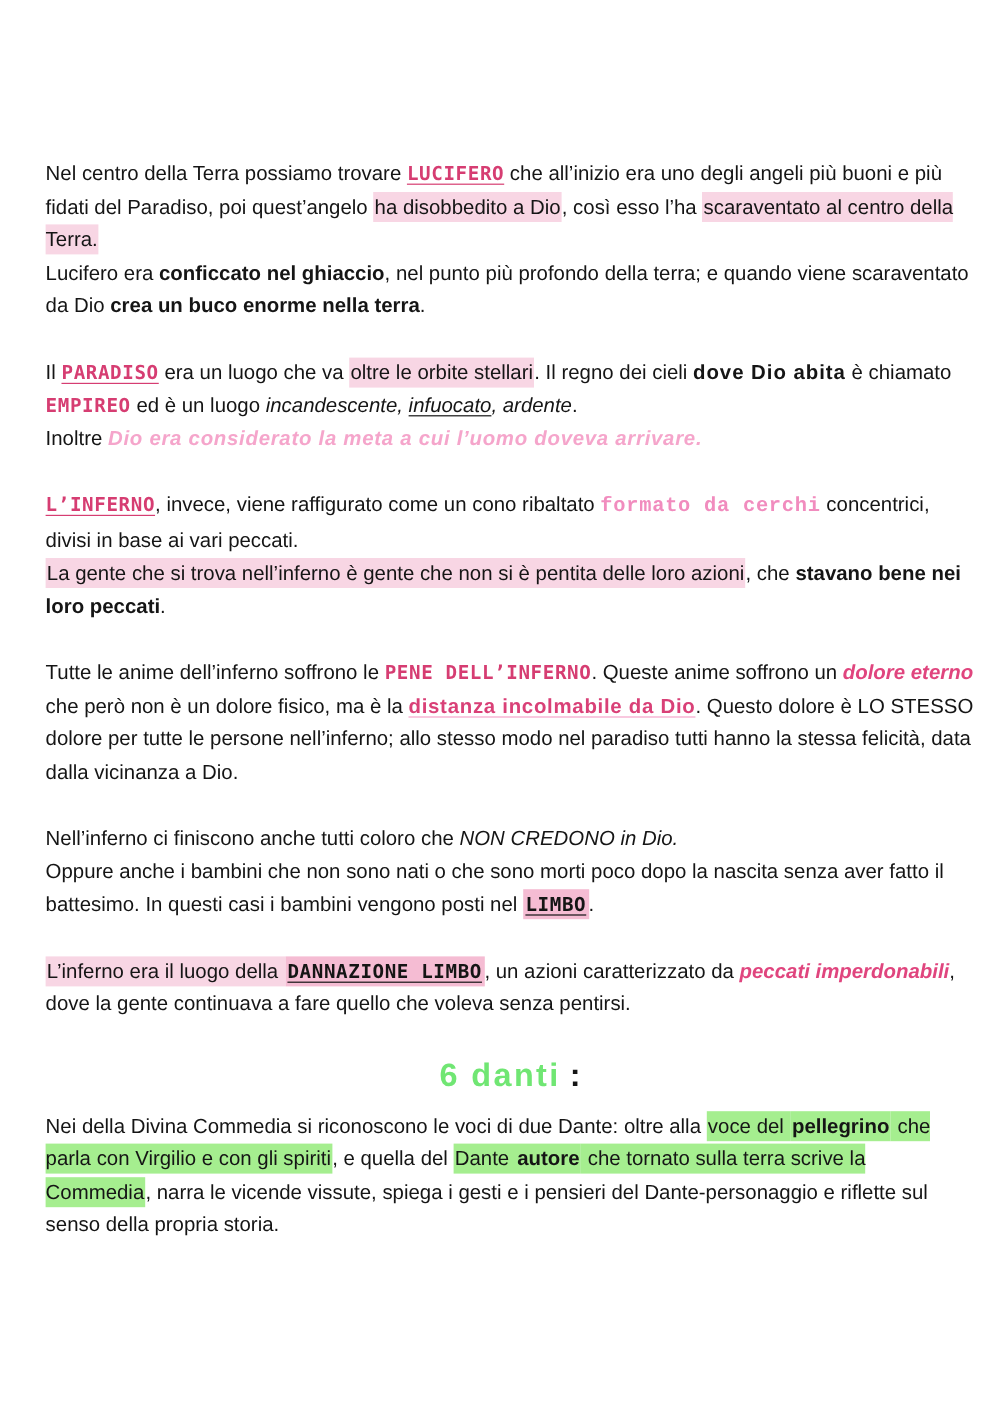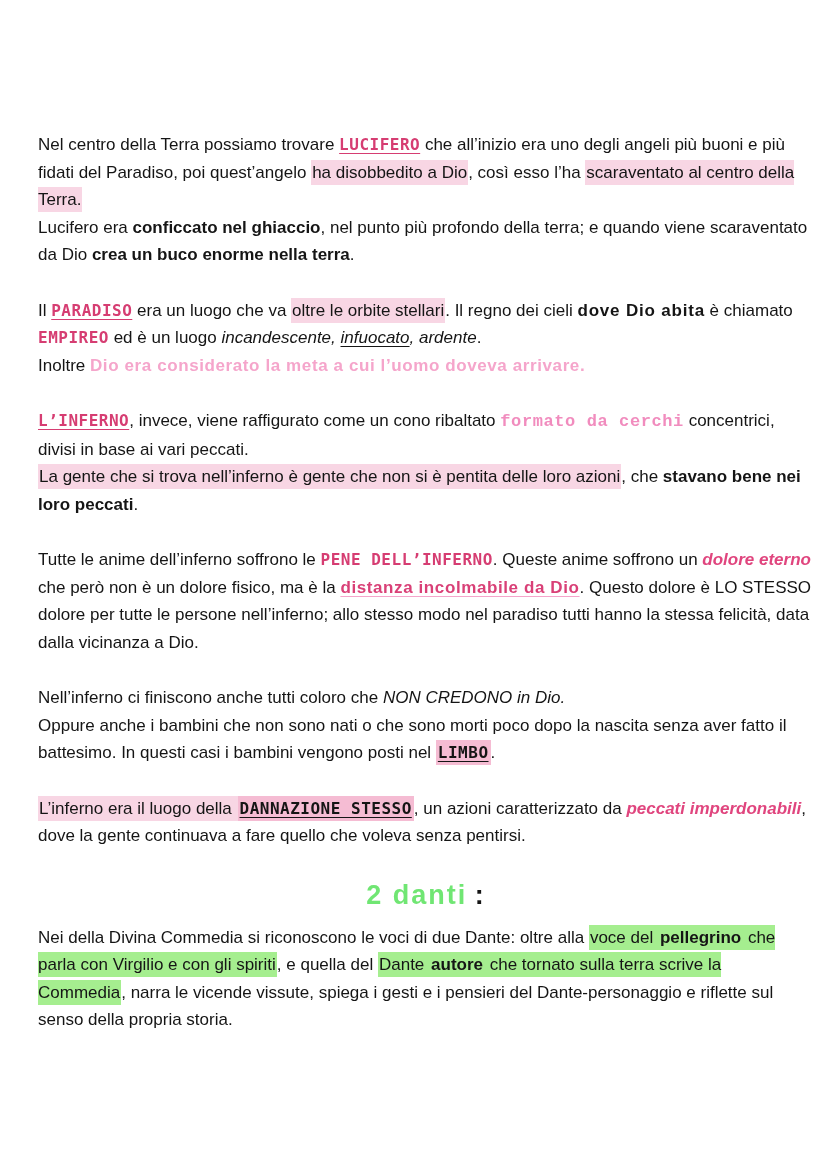--- a/index.html
+++ b/index.html
@@ -61,21 +61,21 @@
     background: var(--pink-highlight-strong);
     text-decoration: underline;
     text-underline-offset: 3px;
     padding: 3px 2px;
   }
   .s-highlight-pink { background: var(--pink-highlight); padding: 3px 1px; }
   .s-highlight-pink-bold { background: var(--pink-highlight); font-weight: 400; padding: 3px 1px; }
   .s-highlight-green { background: var(--green-highlight); padding: 3px 1px; }
   .s-highlight-green-bold { background: var(--green-highlight); font-weight: 700; padding: 3px 1px; }
   .s-bubble-black { font-weight: 700; letter-spacing: 0.8px; text-align: right; }
-  .s-bubble-pink-light { color: var(--pink-bubble-light); font-weight: 700; letter-spacing: 0.6px; }
+  .s-bubble-pink-light { color: var(--pink-bubble-light); font-weight: 700; letter-spacing: 0.6px; font-style: italic; }
   .s-bubble-pink-medium { color: var(--pink-bubble-medium); font-weight: 700; letter-spacing: 0.6px; font-family: Liberation Mono, monospace; }
   .s-bubble-pink-dark-underline {
     color: var(--pink-bubble-dark);
     font-weight: 700;
     letter-spacing: 0.6px;
     text-decoration: underline;
     text-decoration-color: var(--pink-bubble-light);
     text-underline-offset: 3px;
   }
   .s-pink-bold-italic { color: var(--pink-bright); font-weight: 700; font-style: italic; }
@@ -85,17 +85,17 @@
 </head>
 <body style="background: rgb(255, 255, 255); color: rgb(21, 21, 21);">
 
 <div class="page">
   <div>
       <p class="block paragraph"><span class="s-plain">Nel centro della Terra possiamo trovare </span><span class="s-key-pink-underline">LUCIFERO</span><span class="s-plain"> che all’inizio era uno degli angeli più buoni e più fidati del Paradiso, poi quest’angelo </span><span class="s-highlight-pink">ha disobbedito a Dio</span><span class="s-plain">, così esso l’ha </span><span class="s-highlight-pink">scaraventato al centro della Terra.</span><br><span class="s-plain">Lucifero era </span><span class="s-bold">conficcato nel ghiaccio</span><span class="s-plain">, nel punto più profondo della terra; e quando viene scaraventato da Dio </span><span class="s-bold">crea un buco enorme nella terra</span><span class="s-plain">.</span></p>
       <p class="block paragraph"><span class="s-plain">Il </span><span class="s-key-pink-underline">PARADISO</span><span class="s-plain"> era un luogo che va </span><span class="s-highlight-pink">oltre le orbite stellari</span><span class="s-plain">. Il regno dei cieli </span><span class="s-bubble-black">dove Dio abita</span><span class="s-plain"> è chiamato </span><span class="s-key-pink">EMPIREO</span><span class="s-plain"> ed è un luogo </span><span class="s-italic">incandescente, </span><span class="s-italic-underline">infuocato</span><span class="s-italic">, </span><span class="s-italic">ardente</span><span class="s-plain">.</span><br><span class="s-plain">Inoltre </span><span class="s-bubble-pink-light">Dio era considerato la meta a cui l’uomo doveva arrivare.</span></p>
       <p class="block paragraph"><span class="s-key-pink-underline">L’INFERNO</span><span class="s-plain">, invece, viene raffigurato come un cono ribaltato </span><span class="s-bubble-pink-medium">formato da cerchi</span><span class="s-plain"> concentrici, divisi in base ai vari peccati.</span><br><span class="s-highlight-pink">La gente che si trova nell’inferno è gente che non si è pentita delle loro azioni</span><span class="s-plain">, che </span><span class="s-bold">stavano bene nei loro peccati</span><span class="s-plain">.</span></p>
       <p class="block paragraph"><span class="s-plain">Tutte le anime dell’inferno soffrono le </span><span class="s-key-pink">PENE DELL’INFERNO</span><span class="s-plain">. Queste anime soffrono un </span><span class="s-pink-bold-italic">dolore eterno</span><span class="s-plain"> che però non è un dolore fisico, ma è la </span><span class="s-bubble-pink-dark-underline">distanza incolmabile da Dio</span><span class="s-plain">. Questo dolore è LO STESSO dolore per tutte le persone nell’inferno; allo stesso modo nel paradiso tutti hanno la stessa felicità, data dalla vicinanza a Dio.</span></p>
       <p class="block paragraph"><span class="s-plain">Nell’inferno ci finiscono anche tutti coloro che </span><span class="s-italic">NON CREDONO in Dio.</span><br><span class="s-plain">Oppure anche i bambini che non sono nati o che sono morti poco dopo la nascita senza aver fatto il battesimo. In questi casi i bambini vengono posti nel </span><span class="s-key-black-highlight">LIMBO</span><span class="s-plain">.</span></p>
-      <p class="block paragraph"><span class="s-highlight-pink-bold">L’inferno era il luogo della </span><span class="s-key-black-highlight">DANNAZIONE STESSO</span><span class="s-plain">, un azioni caratterizzato da </span><span class="s-pink-bold-italic">peccati imperdonabili</span><span class="s-plain">, dove la gente continuava a fare quello che voleva senza pentirsi.</span></p>
-      <h2 class="block heading"><span class="s-bubble-green">2 danti</span><span class="s-heading-colon"> :</span></h2>
+      <p class="block paragraph"><span class="s-highlight-pink-bold">L’inferno era il luogo della </span><span class="s-key-black-highlight">DANNAZIONE LIMBO</span><span class="s-plain">, un azioni caratterizzato da </span><span class="s-pink-bold-italic">peccati imperdonabili</span><span class="s-plain">, dove la gente continuava a fare quello che voleva senza pentirsi.</span></p>
+      <h2 class="block heading"><span class="s-bubble-green">6 danti</span><span class="s-heading-colon"> :</span></h2>
       <p class="block paragraph"><span class="s-plain">Nei della Divina Commedia si riconoscono le voci di due Dante: oltre alla </span><span class="s-highlight-green">voce del </span><span class="s-highlight-green-bold">pellegrino</span><span class="s-highlight-green"> che parla con Virgilio e con gli spiriti</span><span class="s-plain">, e quella del </span><span class="s-highlight-green">Dante </span><span class="s-highlight-green-bold">autore</span><span class="s-highlight-green"> che tornato sulla terra scrive la Commedia</span><span class="s-plain">, narra le vicende vissute, spiega i gesti e i pensieri del Dante-personaggio e riflette sul senso della propria storia.</span></p>
     </div>
 </div>
 
 </body></html>

